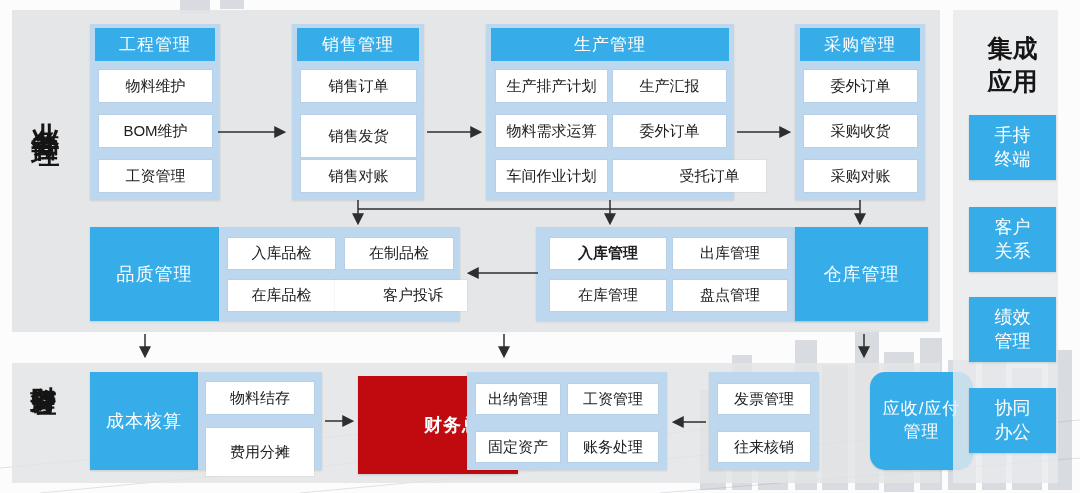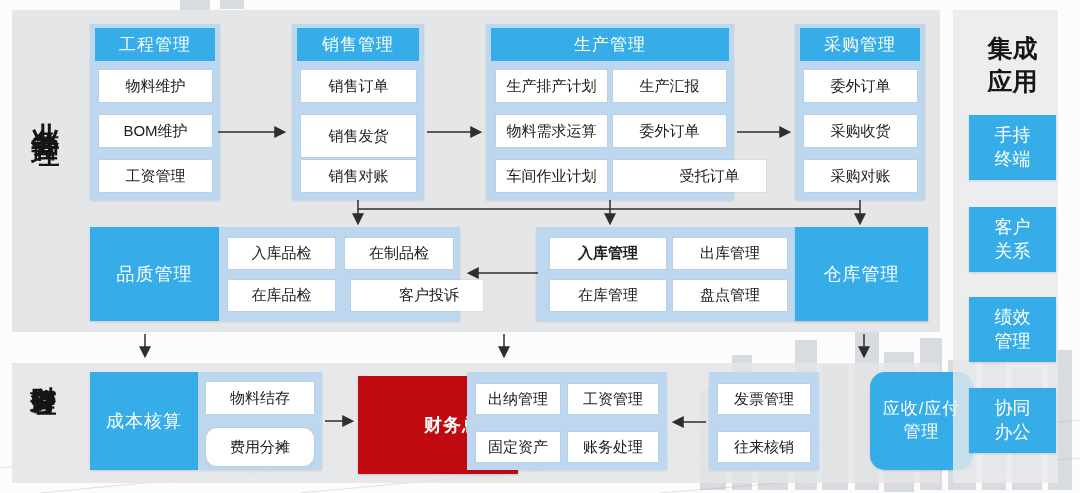--- a/index.html
+++ b/index.html
@@ -104,38 +104,38 @@
       <div class="itm" style="left:9px;right:8px;top:46px;height:32px;">委外订单</div>
       <div class="itm" style="left:9px;right:8px;top:91px;height:32px;">采购收货</div>
       <div class="itm" style="left:9px;right:8px;top:136px;height:32px;">采购对账</div>
     </div>
 
     <div class="big-blue" style="left:78px;top:217px;width:129px;height:94px;">品质管理</div>
     <div class="ct" style="left:207px;top:217px;width:241px;height:94px;">
       <div class="itm" style="left:9px;top:11px;width:107px;height:31px;">入库品检</div>
       <div class="itm" style="left:126px;top:11px;width:108px;height:31px;">在制品检</div>
       <div class="itm" style="left:9px;top:53px;width:107px;height:31px;">在库品检</div>
-      <div class="itm" style="left:132px;top:53px;width:108px;height:31px;padding-left:24px;">客户投诉</div>
+      <div class="itm" style="left:116px;top:53px;width:108px;height:31px;padding-left:24px;">客户投诉</div>
     </div>
 
     <div class="ct" style="left:524px;top:217px;width:392px;height:94px;">
       <div class="itm" style="left:14px;top:11px;width:116px;height:31px;font-weight:bold;">入库管理</div>
       <div class="itm" style="left:137px;top:11px;width:114px;height:31px;">出库管理</div>
       <div class="itm" style="left:14px;top:53px;width:116px;height:31px;">在库管理</div>
       <div class="itm" style="left:137px;top:53px;width:114px;height:31px;">盘点管理</div>
     </div>
     <div class="big-blue" style="left:783px;top:217px;width:133px;height:94px;">仓库管理</div>
   </div>
 
   <div id="panel-finance" class="panel">
 
     <div class="big-blue" style="left:78px;top:9px;width:108px;height:98px;">成本核算</div>
     <div class="ct" style="left:186px;top:9px;width:124px;height:98px;">
       <div class="itm" style="left:8px;top:10px;width:108px;height:32px;">物料结存</div>
-      <div class="itm" style="left:8px;top:56px;width:108px;height:38px;border-radius:11px;">费用分摊</div>
+      <div class="itm" style="left:8px;top:56px;width:108px;height:48px;">费用分摊</div>
     </div>
 
     <div class="big-red" style="left:346px;top:13px;width:112px;height:98px;padding-left:48px;">财务总账</div>
 
     <div class="ct" style="left:455px;top:9px;width:200px;height:98px;">
       <div class="itm" style="left:9px;top:12px;width:84px;height:30px;">出纳管理</div>
       <div class="itm" style="left:101px;top:12px;width:90px;height:30px;">工资管理</div>
       <div class="itm" style="left:9px;top:60px;width:84px;height:30px;">固定资产</div>
       <div class="itm" style="left:101px;top:60px;width:90px;height:30px;">账务处理</div>
     </div>

